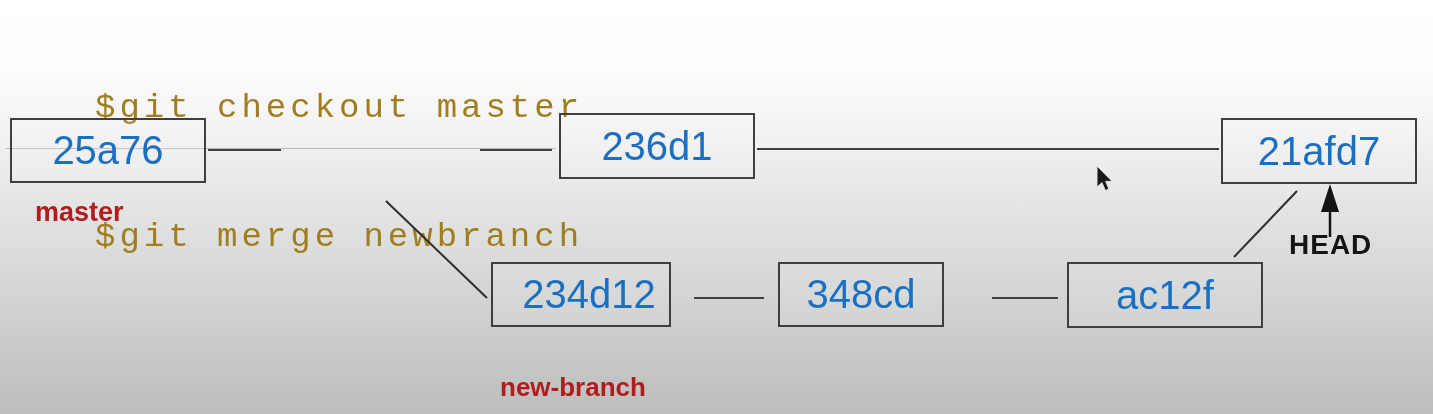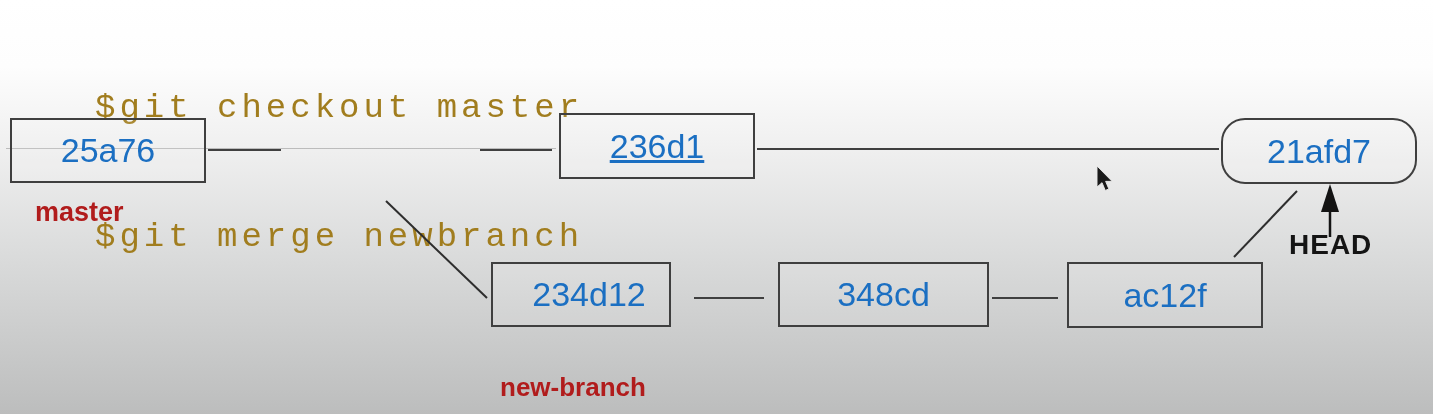--- a/index.html
+++ b/index.html
@@ -16,29 +16,29 @@
     font-family:"Liberation Mono","DejaVu Sans Mono",monospace;
     font-weight:normal;font-size:34px;line-height:43px;letter-spacing:4px;
     color:#a17d1e;white-space:pre;
   }
   
   .commit{
     position:absolute;
     border:2px solid #3f3f3f;
     box-sizing:border-box;
     display:flex;align-items:center;justify-content:center;
-    font-size:34px;color:#1b6fc2;
+    font-size:40px;color:#1b6fc2;
     background:rgba(255,255,255,0.10);
   }
   #box-25a76 {left:10px;  top:118px; width:196px; height:65px;}
   #box-36a2c {left:282px; top:118px; width:196px; height:65px;}
-  #box-236d1 {left:559px; top:113px; width:196px; height:66px;text-decoration:underline;}
-  #box-21afd7{left:1221px;top:118px; width:196px; height:66px;border-radius:24px;}
+  #box-236d1 {left:559px; top:113px; width:196px; height:66px;}
+  #box-21afd7{left:1221px;top:118px; width:196px; height:66px;}
   #box-234d12{left:491px; top:262px; width:180px; height:65px;padding-left:16px;}
-  #box-348cd {left:778px; top:262px; width:211px; height:65px;}
+  #box-348cd {left:778px; top:262px; width:166px; height:65px;}
   #box-ac12f {left:1067px;top:262px; width:196px; height:66px;}
   
   .h-edge{position:absolute;height:2px;background:#3f3f3f;}
   #edge-1{left:208px;top:149px;width:73px;}
   #edge-2{left:480px;top:149px;width:72px;}
   #edge-3{left:757px;top:148px;width:462px;}
   #edge-4{left:694px;top:297px;width:70px;}
   #edge-5{left:992px;top:297px;width:66px;}
   
   #ghost-line{position:absolute;left:6px;top:148px;width:550px;height:1px;

